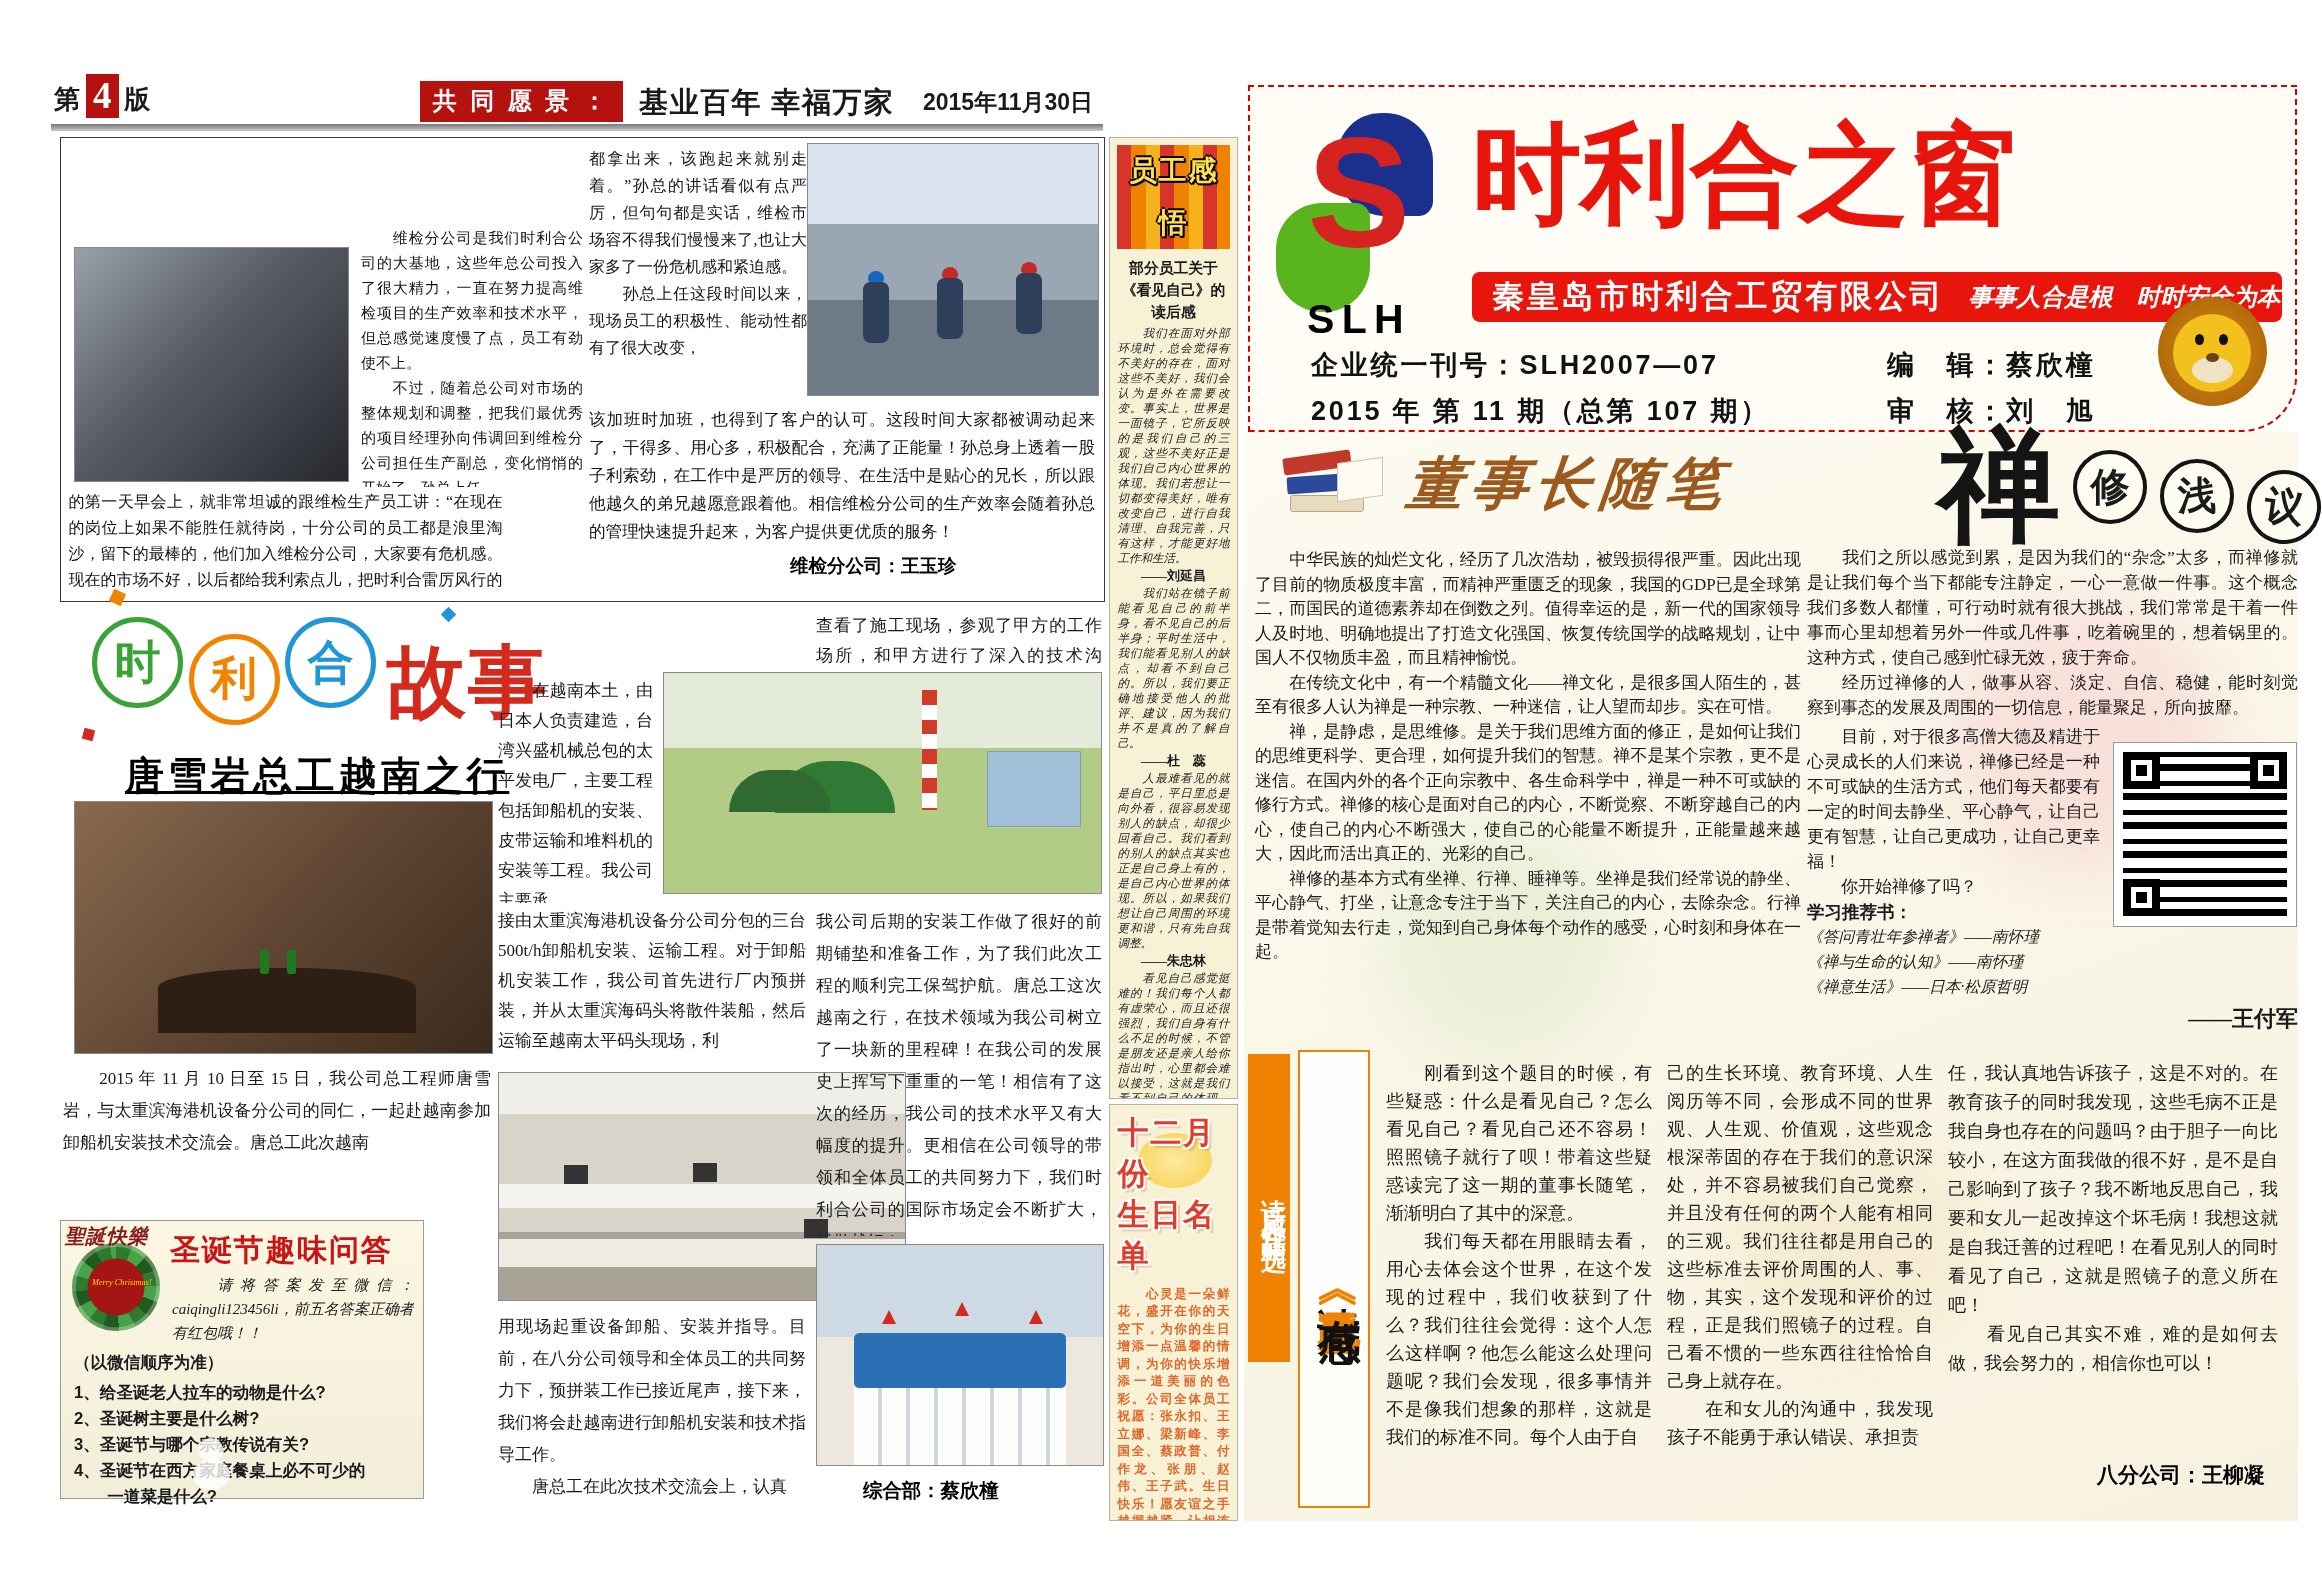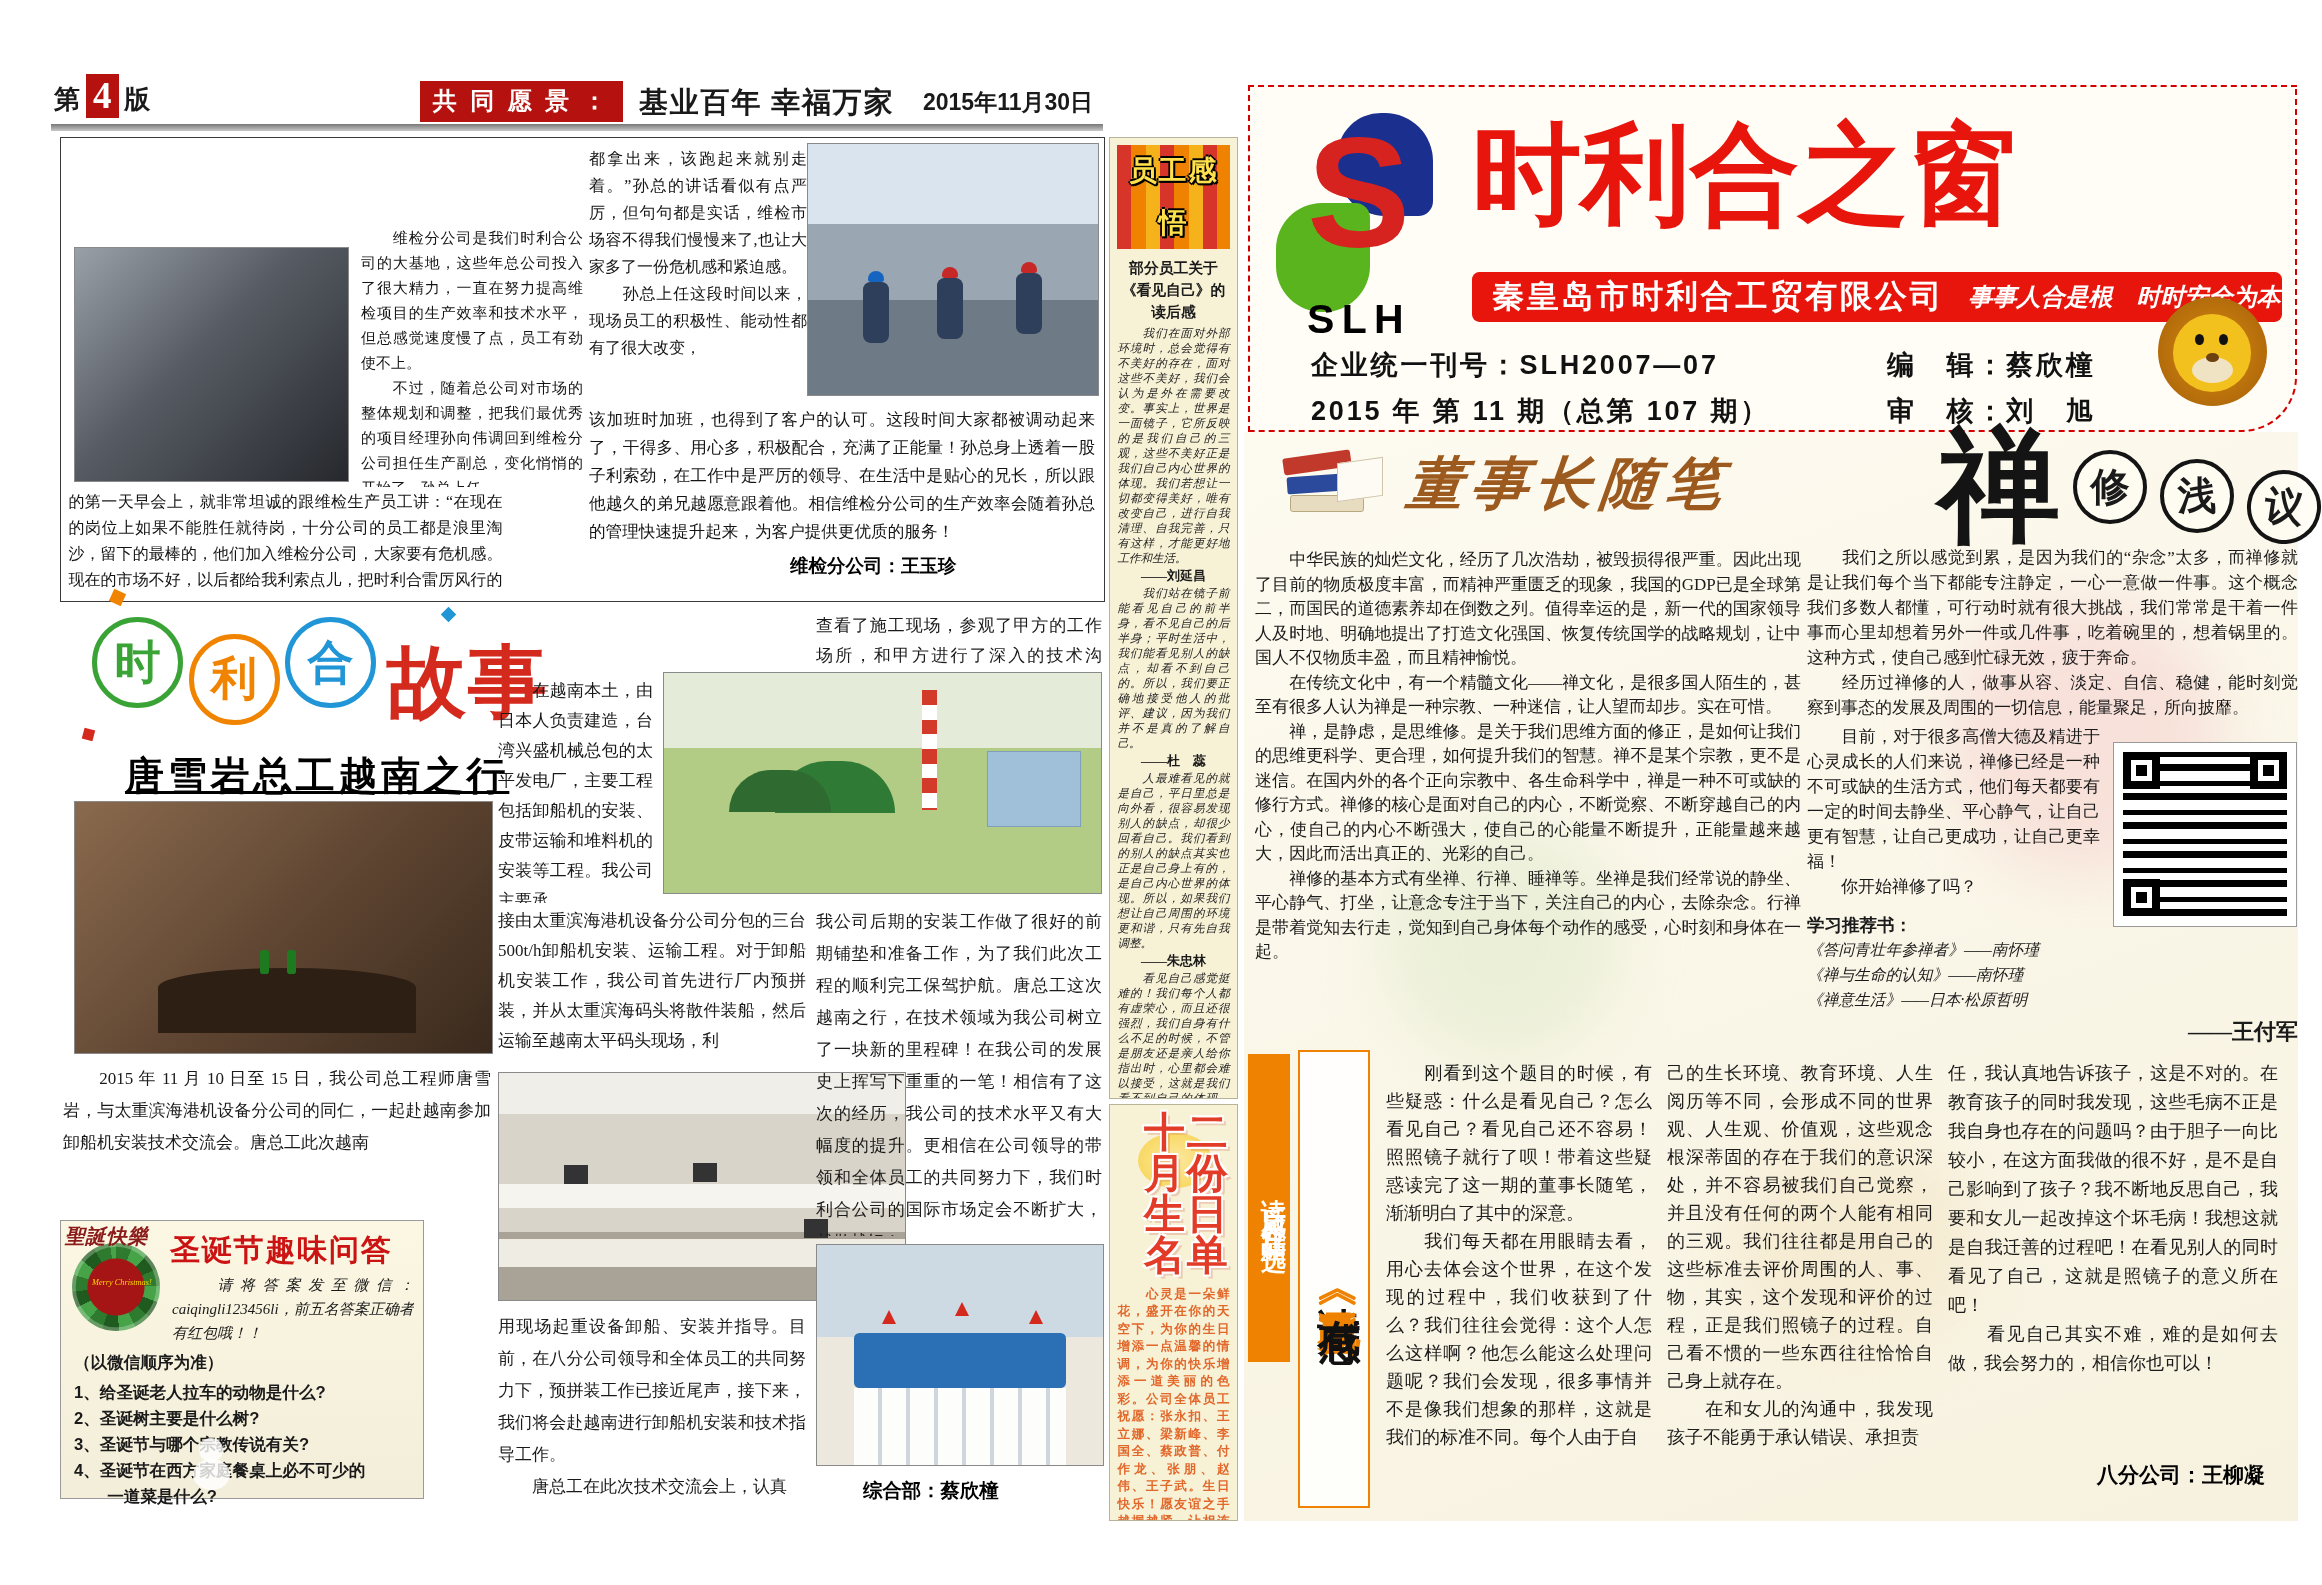--- a/index.html
+++ b/index.html
@@ -23,21 +23,21 @@
   .byline{font-weight:bold;font-size:18.5px;color:#000;}
   
   .sidecol{background:#f7f1d6;border:0.9px solid #b9b39a;box-sizing:border-box;padding:7.4px;}
   .sn-head{background:repeating-linear-gradient(90deg,#d8352a 0 14px,#ef8200 14px 29px,#f6b21b 29px 43px);
            color:#ffe14d;font-weight:900;font-size:28px;text-align:center;line-height:52px;letter-spacing:1.8px;
            text-shadow:-1.8px 0 #000,1.8px 0 #000,0 -1.8px #000,0 1.8px #000,1.8px 1.8px #000;}
   .sn-sub{font-weight:bold;font-size:14.8px;text-align:center;line-height:22px;margin:7.4px 0 3.7px;white-space:pre-line;}
   .sn-entry{font-size:11.5px;line-height:15px;text-align:justify;color:#222;white-space:pre-line;
             font-style:italic;}
   .sn-author{font-weight:bold;font-size:13px;text-align:center;line-height:20px;font-style:normal;}
-  .bd-title{font-weight:900;font-size:41px;text-align:right;line-height:41px;color:#e23c28;letter-spacing:1.8px;
+  .bd-title{font-weight:900;font-size:31px;text-align:left;line-height:41px;color:#e23c28;letter-spacing:1.8px;
             text-shadow:-1.8px -1.8px 0 #fff,1.8px -1.8px 0 #fff,-1.8px 1.8px 0 #fff,1.8px 1.8px 0 #fff,3.7px 3.7px 0 #c0392b33;}
   .bd-text{font-size:12.5px;line-height:17.5px;color:#e2672a;font-weight:bold;text-align:justify;white-space:pre-line;}
   
   .rightbg{background:linear-gradient(160deg,#fdfaf0,#f7f2df);}
   .mh-box{border:2.8px dashed #d40000;border-bottom-right-radius:55px;background:#fffdf6;}
   .mh-title{font-weight:900;color:#e8150d;font-size:109px;display:flex;justify-content:space-between;}
   .mh-bar{background:#e8150d;border-radius:7.4px;color:#fff;display:flex;align-items:center;gap:24px;padding:0 20px;}
   .mh-company{font-weight:900;font-size:32px;letter-spacing:2.8px;white-space:nowrap;}
   .mh-slogan{font-weight:bold;font-style:italic;font-size:24px;white-space:nowrap;}
   .mh-info{font-family:"Liberation Sans",sans-serif;font-weight:bold;font-size:27px;letter-spacing:2.8px;color:#111;}
@@ -291,21 +291,21 @@
 　　禅，是静虑，是思维修。是关于我们思维方面的修正，是如何让我们的思维更科学、更合理，如何提升我们的智慧。禅不是某个宗教，更不是迷信。在国内外的各个正向宗教中、各生命科学中，禅是一种不可或缺的修行方式。禅修的核心是面对自己的内心，不断觉察、不断穿越自己的内心，使自己的内心不断强大，使自己的心能量不断提升，正能量越来越大，因此而活出真正的、光彩的自己。
 　　禅修的基本方式有坐禅、行禅、睡禅等。坐禅是我们经常说的静坐、平心静气、打坐，让意念专注于当下，关注自己的内心，去除杂念。行禅是带着觉知去行走，觉知到自己身体每个动作的感受，心时刻和身体在一起。</div>
 
   <div class="abs" style="left:1807px;top:545px;width:491px;">
     <div class="essay-txt flow" style="line-height:25px;">　　我们之所以感觉到累，是因为我们的“杂念”太多，而禅修就是让我们每个当下都能专注静定，一心一意做一件事。这个概念我们多数人都懂，可行动时就有很大挑战，我们常常是干着一件事而心里却想着另外一件或几件事，吃着碗里的，想着锅里的。这种方式，使自己感到忙碌无效，疲于奔命。
 　　经历过禅修的人，做事从容、淡定、自信、稳健，能时刻觉察到事态的发展及周围的一切信息，能量聚足，所向披靡。</div>
     <div style="display:flex;gap:13px;margin-top:3.7px;">
       <div style="width:293px;">
         <div class="essay-txt flow" style="line-height:25px;">　　目前，对于很多高僧大德及精进于心灵成长的人们来说，禅修已经是一种不可或缺的生活方式，他们每天都要有一定的时间去静坐、平心静气，让自己更有智慧，让自己更成功，让自己更幸福！
 　　你开始禅修了吗？</div>
-        <div style="font-weight:900;font-size:17.5px;margin-top:14px;">学习推荐书：</div>
+        <div style="font-weight:900;font-size:17.5px;margin-top:1px;">学习推荐书：</div>
         <div class="book-line">《答问青壮年参禅者》——南怀瑾</div>
         <div class="book-line">《禅与生命的认知》——南怀瑾</div>
         <div class="book-line">《禅意生活》——日本·松原哲明</div>
       </div>
       <div class="qr" style="width:164px;height:164px;margin-top:18.5px;">
         <div class="qr-inner">
           <div class="qr-eye" style="left:0;top:0;"></div>
           <div class="qr-eye" style="right:0;top:0;"></div>
           <div class="qr-eye" style="left:0;bottom:0;"></div>
         </div>

